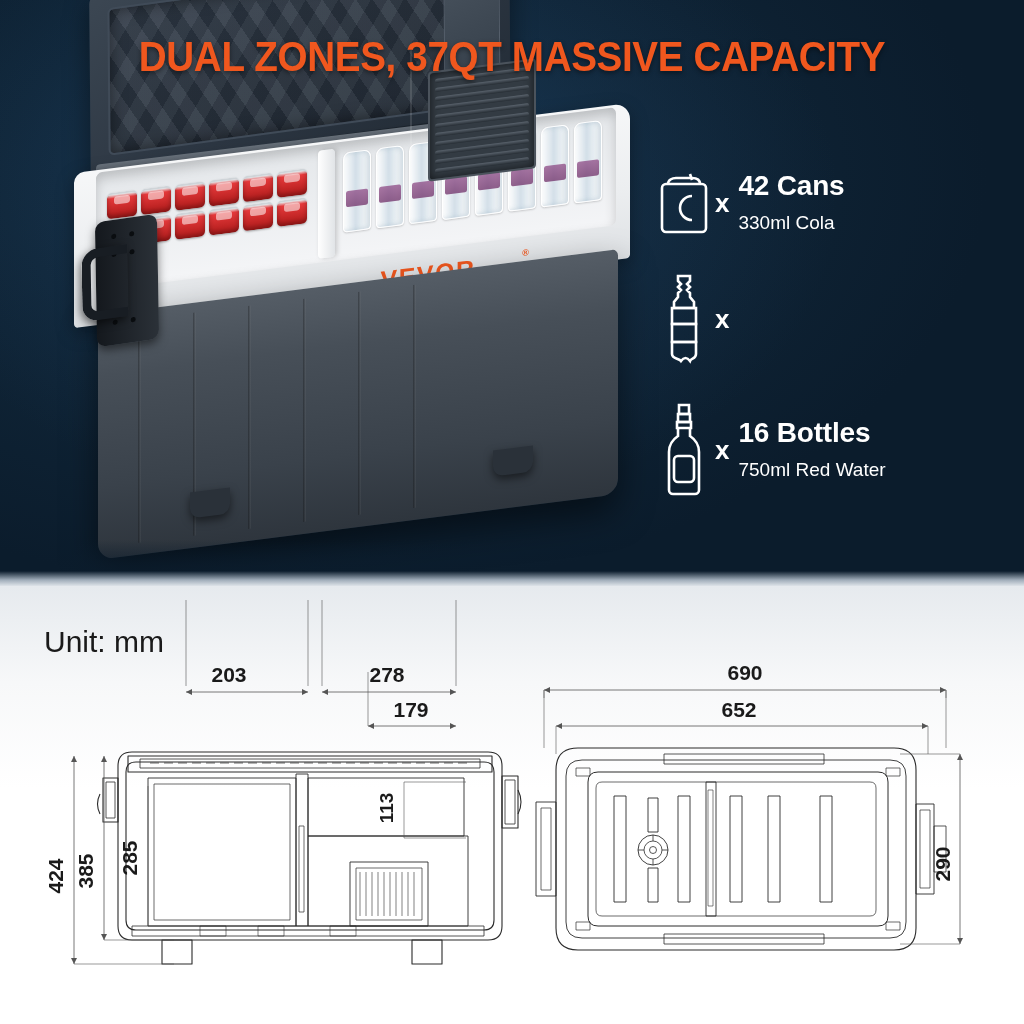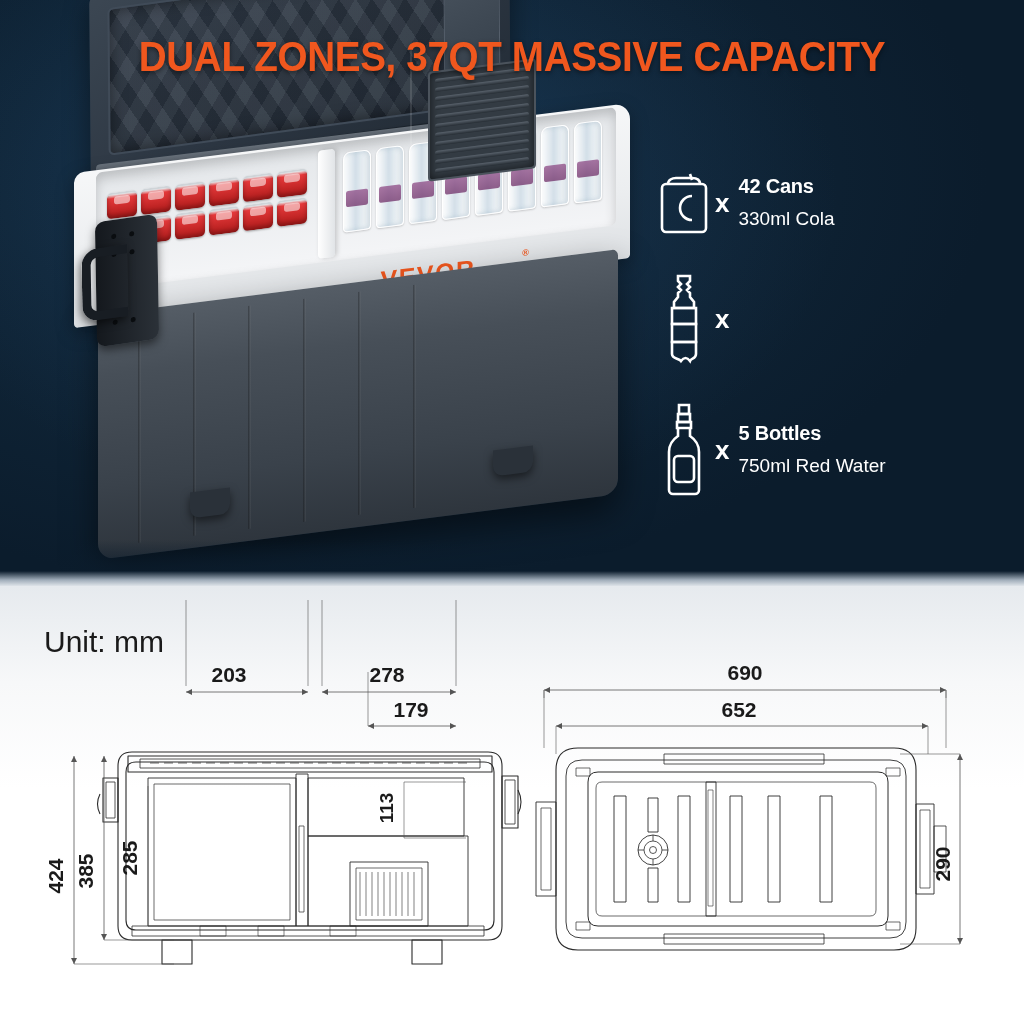--- a/index.html
+++ b/index.html
@@ -209,21 +209,21 @@
   }
 
   
   #capacity{
     position:absolute; left:655px; top:170px; width:350px; z-index:20;
   }
   .cap-row{ display:flex; align-items:center; margin-bottom:37px; }
   .cap-icon{ width:58px; flex:0 0 58px; display:flex; justify-content:center; }
   .cap-x{ color:#ffffff; font-size:26px; font-weight:700; margin:0 9px 0 2px; }
   .cap-text{ color:#ffffff; }
-  .cap-qty{ font-size:20px; font-weight:700; line-height:1.02; letter-spacing:-0.2px; }
+  .cap-qty{ font-size:28px; font-weight:700; line-height:1.02; letter-spacing:-0.2px; }
   .cap-desc{ font-size:19px; font-weight:400; line-height:1.15; margin-top:11px; }
 
   
   #bottom{
     position:absolute; left:0; top:586px; width:1024px; height:438px;
     background: linear-gradient(to bottom,#e6eaee 0%, #f7f8f9 22%, #ffffff 46%, #ffffff 100%);
   }
   #unit-label{
     position:absolute; left:44px; top:39px;
     font-size:30px; color:#1a1a1a; font-weight:400;
@@ -362,21 +362,21 @@
           <svg width="44" height="96" viewBox="0 0 44 96" fill="none" stroke="#ffffff" stroke-width="2.6">
             <path d="M17 3 h10 v9 h-10 z"></path>
             <path d="M16 12 h12 v8 h-12 z"></path>
             <path d="M15 20 h14 v6 h-14 z"></path>
             <path d="M16 26 v8 c-6 4 -9 9 -9 16 v38 a4 4 0 0 0 4 4 h22 a4 4 0 0 0 4 -4 v-38 c0 -7 -3 -12 -9 -16 v-8"></path>
             <path d="M16 54 h12 a4 4 0 0 1 4 4 v18 a4 4 0 0 1 -4 4 h-12 a4 4 0 0 1 -4 -4 v-18 a4 4 0 0 1 4 -4 z"></path>
           </svg>
         </div>
         <div class="cap-x">x</div>
         <div class="cap-text">
-          <div class="cap-qty">5 Bottles</div>
+          <div class="cap-qty">16 Bottles</div>
           <div class="cap-desc">750ml Red Water</div>
         </div>
       </div>
     </div>
 
     <div id="hero-bottom-fade"></div>
     <div id="hero-edge"></div>
   </section>
 
   <section id="bottom">

